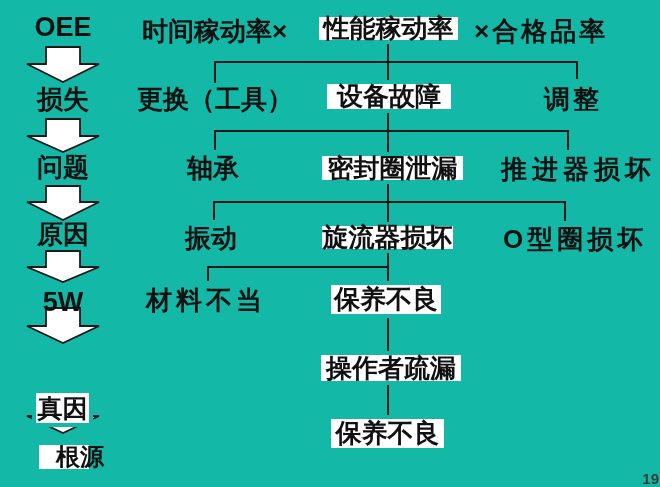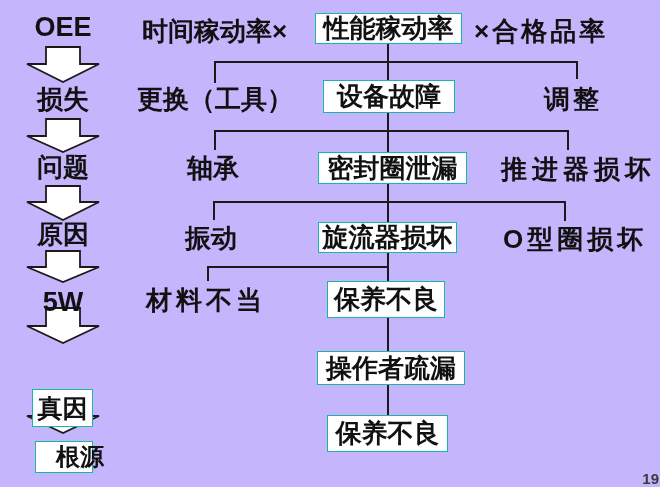--- a/index.html
+++ b/index.html
@@ -1,32 +1,32 @@
 <!DOCTYPE html>
 <html><head>
 <meta charset="utf-8">
 <style>
   html,body { margin:0; padding:0; background:#fff; }
   .canvas {
-    position:relative; width:660px; height:487px; background:#c4b5fd;
+    position:relative; width:660px; height:487px; background:#14b8a6;
     font-family:"Liberation Sans","DejaVu Sans",sans-serif;
     font-weight:bold; color:#111111; overflow:hidden;
   }
   svg.layer { position:absolute; left:0; top:0; width:660px; height:487px; }
   .lbl {
     position:absolute; white-space:nowrap;
     font-size:26px; line-height:30px;
   }
   .lc { text-align:center; }
   .sp3 { letter-spacing:3px; }
   .sp4 { letter-spacing:4px; }
   .sp5 { letter-spacing:5px; }
   .box {
     position:absolute; box-sizing:border-box;
-    border:1px solid #14b8a6; background:#ffffff;
+    border:4px solid #14b8a6; background:#ffffff;
     display:flex; align-items:center; justify-content:center;
     font-size:26px; white-space:nowrap;
   }
   .pagenum {
     position:absolute; right:1px; bottom:0px;
     font-size:15px; line-height:17px; color:#3b3b3b; font-weight:bold;
   }
   .conn { stroke:#1a1a1a; stroke-width:2; fill:none; }
   .blockarrow { stroke:#1a1a1a; stroke-width:1.8; fill:#ffffff; stroke-linejoin:miter; }
 </style>

